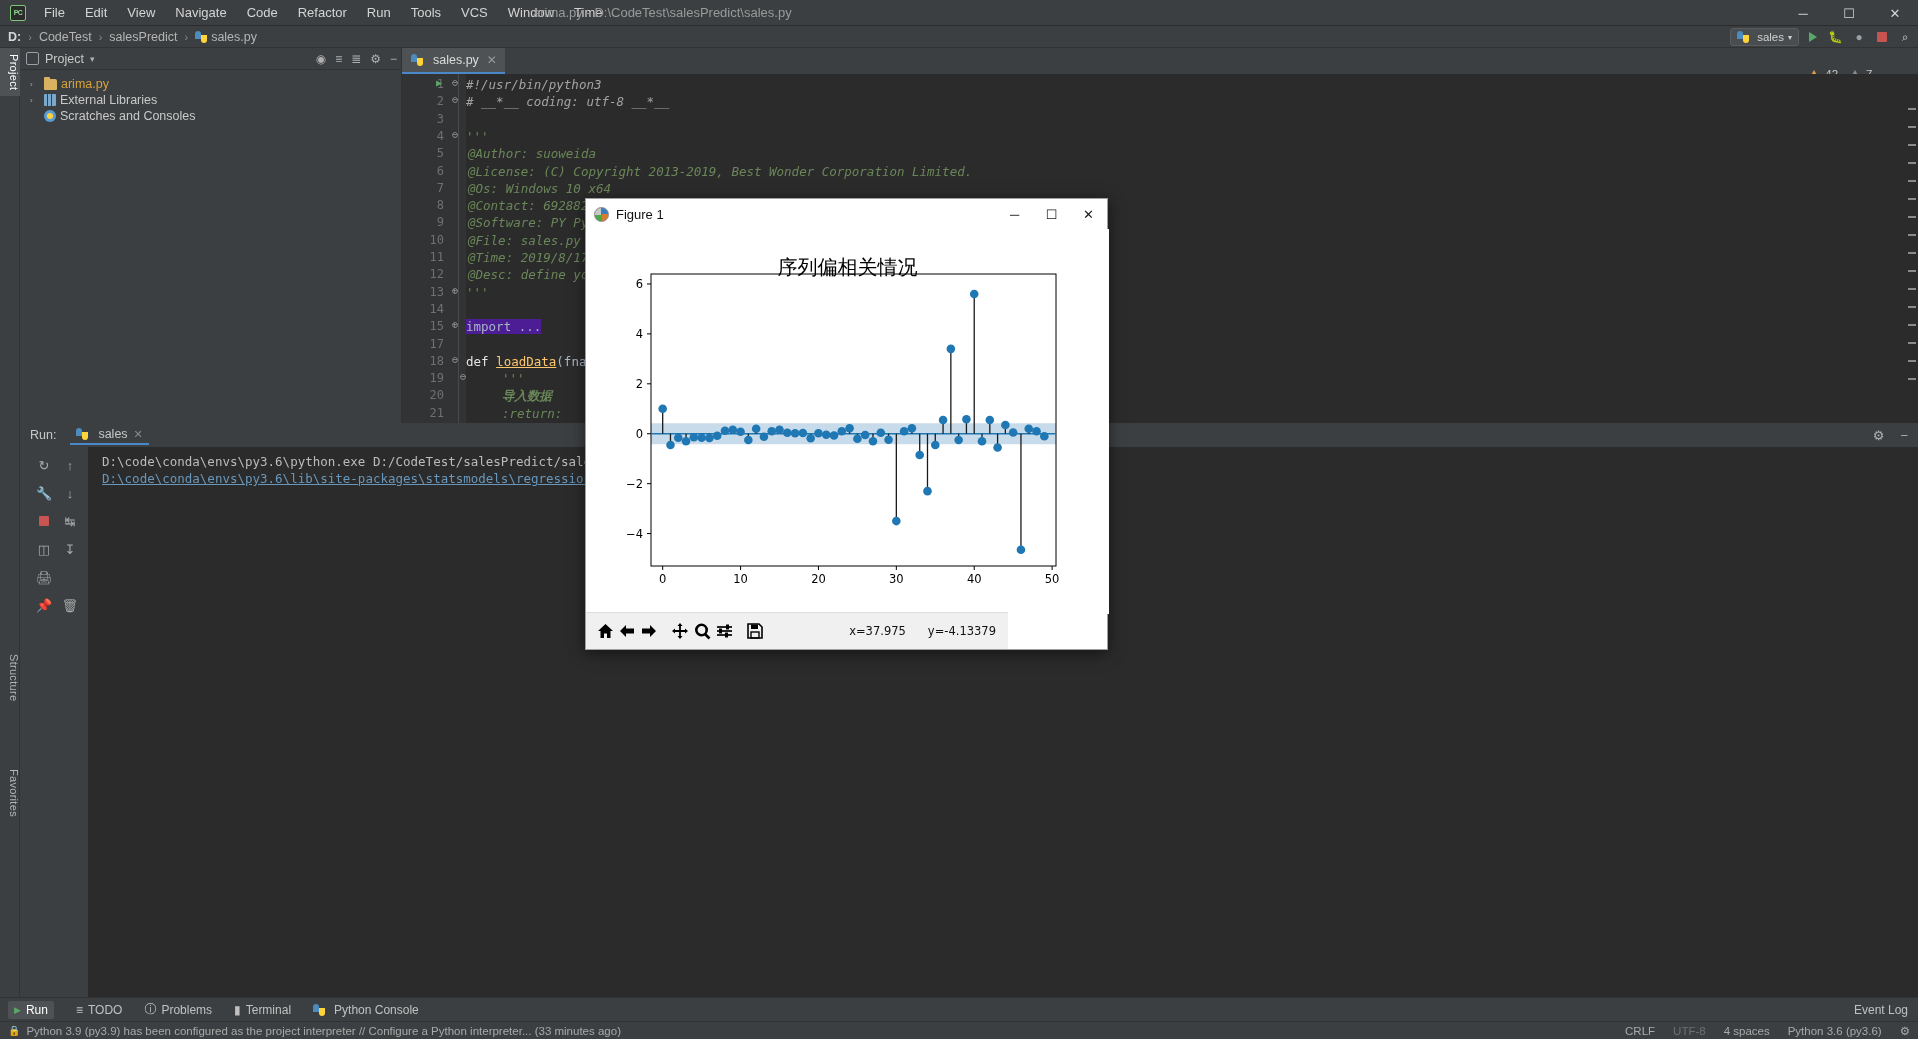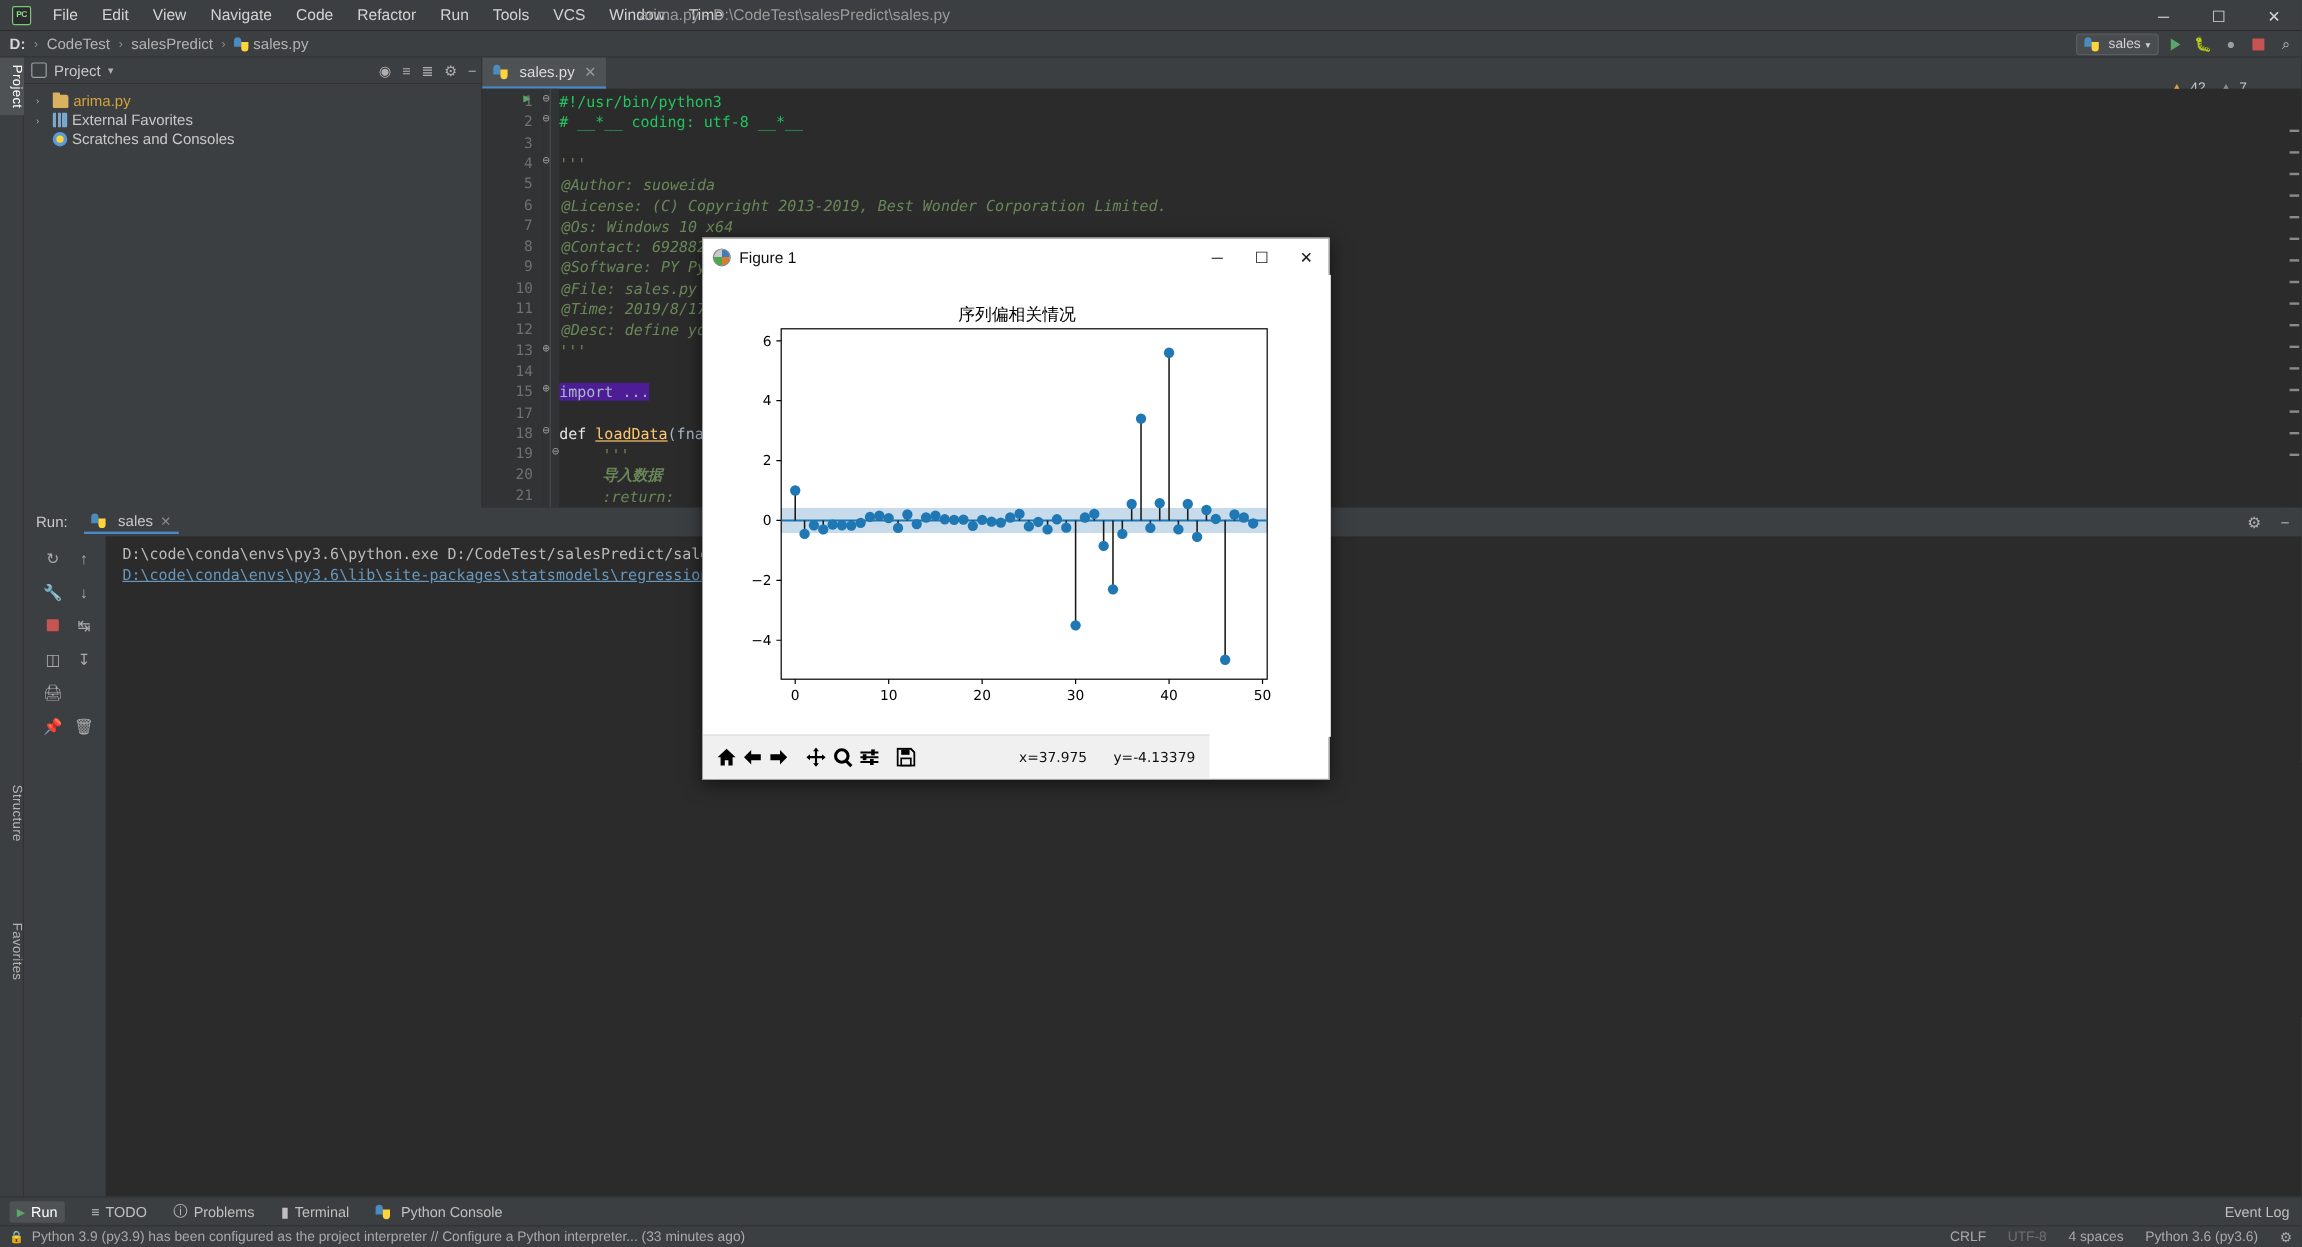--- a/index.html
+++ b/index.html
@@ -79,21 +79,21 @@
      border-bottom:9px solid #8d8d8d;}
   .inspect-caret{ color:#b0b0b0; font-size:9px; margin-left:4px;}
   .code { position:absolute; left:0; top:26px; right:0; bottom:0; background:#2b2b2b;
      font-family:"DejaVu Sans Mono", monospace; font-size:12.5px; }
   .gutter { position:absolute; left:0; top:0; width:50px; bottom:0; background:#313335; }
   .fold { position:absolute; left:50px; top:0; width:14px; bottom:0; background:#313335; }
   .codelines { position:absolute; left:64px; top:0; right:0; bottom:0; }
   .ln { position:absolute; right:0; width:42px; text-align:right; color:#707070; font-size:12px;
      font-family:"DejaVu Sans Mono", monospace; }
   .cl { position:absolute; left:0; white-space:pre; }
-  .c-com { color:#22c55e; }
+  .c-com { color:#a3a3a3;font-style:italic; }
   .c-doc { color:#6a8759; font-style:italic; }
   .c-kw  { color:#e5e5e5; }
   .c-fn  { color:#ffc66d; }
   .c-txt { color:#a9b7c6; }
   .c-fold{ color:#a9b7c6; background:#4c1d95; }
   .vline { position:absolute; left:56px; top:0; bottom:0; width:1px; background:#4a4a4a; }
   .run-tri { position:absolute; color:#59a869; font-size:10px; }
   .foldm { position:absolute; color:#999; font-size:10px; }
   .scroll-right { position:absolute; right:0; top:26px; width:12px; bottom:0; background:#2b2b2b; }
   .mark { position:absolute; right:2px; width:8px; height:2px; background:#8a8a8a; }
@@ -142,21 +142,21 @@
   .fig-wbtn { width:37px; height:30px; display:flex; align-items:center; justify-content:center;
      font-size:13px; color:#1a1a1a; }
   .canvas { position:absolute; left:0; top:30px; width:523px; height:385px; background:#fff; }
   .fig-toolbar { position:absolute; left:0; bottom:0; width:422px; height:37px; background:#f0f0f0;
      display:flex; align-items:center; padding-left:8px; gap:0px; border-top:1px solid #ddd;}
   .tbtn { width:22px; height:22px; display:flex; align-items:center; justify-content:center;
      color:#000; }
   .tsep { width:9px; }
   .coords { position:absolute; right:12px; display:flex; gap:22px; font-size:11.5px; color:#111;
      font-family:"DejaVu Sans", sans-serif; }
-  .plot-title { position:absolute; width:100%; text-align:center; top:25px; font-size:14px; color:#000;
+  .plot-title { position:absolute; width:100%; text-align:center; top:25px; font-size:20px; color:#000;
      font-family:"DejaVu Sans", sans-serif; }
   svg { display:block; }
 </style>
 </head>
 <body>
 
 <div class="app">
 
   <div class="titlebar">
     <div class="pc-logo">PC</div>
@@ -231,21 +231,21 @@
     </div>
     <div class="tree">
       <div class="trow">
         <span class="arr">›</span>
         <span class="folder-ico"></span>
         <span style="color:#d6a33a;">arima.py</span>
       </div>
       <div class="trow">
         <span class="arr">›</span>
         <span class="lib-ico"></span>
-        <span>External Favorites</span>
+        <span>External Libraries</span>
       </div>
       <div class="trow">
         <span class="arr"></span>
         <span class="scr-ico"></span>
         <span>Scratches and Consoles</span>
       </div>
     </div>
   </div>
 
   <div class="editor-wrap">

